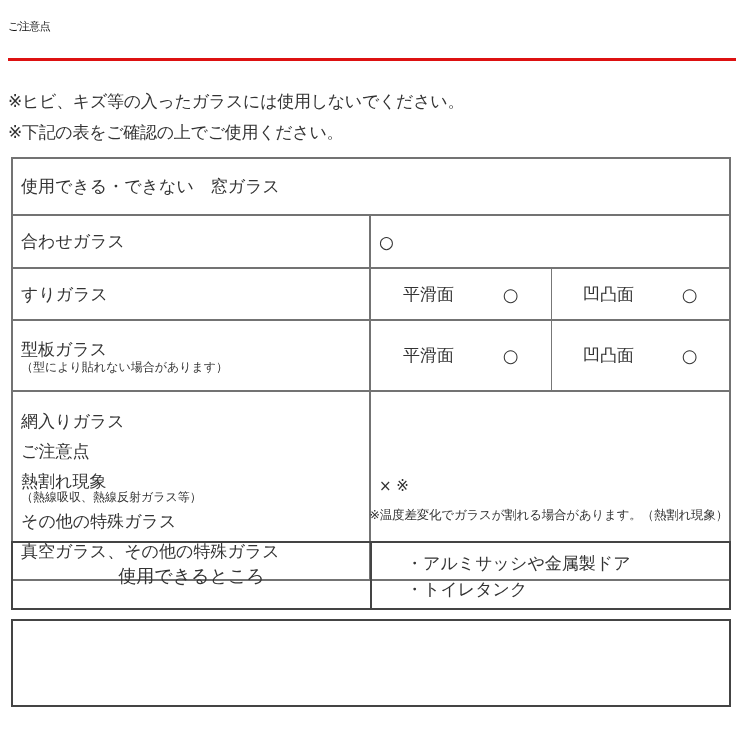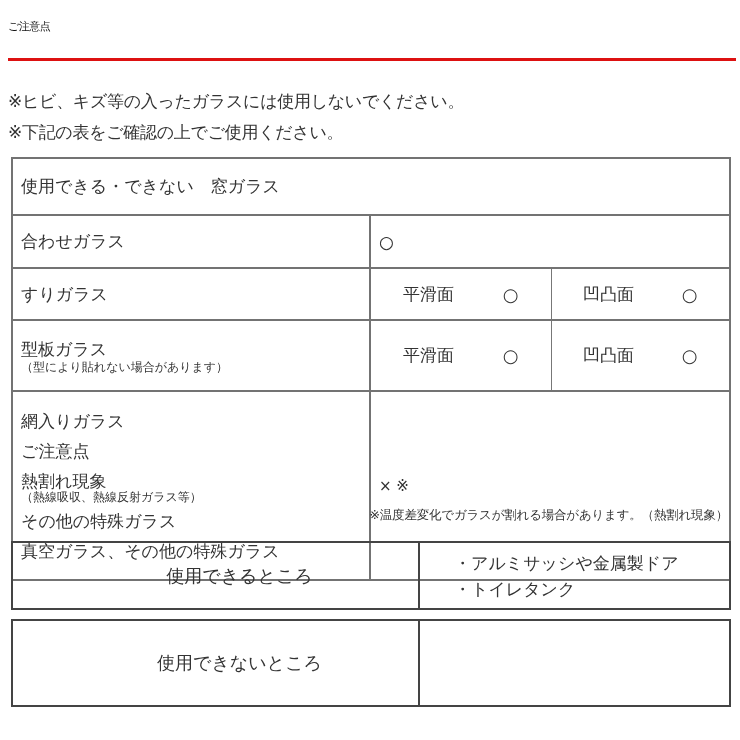--- a/index.html
+++ b/index.html
@@ -17,21 +17,21 @@
   .r3 td { height:53px; }
   .r4 td { height:171px; }
   .sub { font-size:12px; display:block; line-height:14px; }
   .main-label { display:block; line-height:22px; }
   .pair { display:flex; justify-content:space-around; align-items:center; padding:0 18px;gap:37px; }
   .mark { font-size:18px; }
   .list4 .main-label { line-height:30px; }
   .list4 .sub { margin-top:-6px; margin-bottom:2px; }
   .note2 { position:absolute; right:12px; top:507px; font-size:12.5px; color:#333; letter-spacing:-0.2px; }
   .box { position:absolute; left:11px; width:716px; border:2px solid #444; display:flex; }
-  .box .left { width:357px; border-right:2px solid #444; display:flex; align-items:center; justify-content:center; font-size:18px; color:#333;margin-left:48px; }
+  .box .left { width:357px; border-right:2px solid #444; display:flex; align-items:center; justify-content:center; font-size:18px; color:#333; }
   .box .right { flex:1; padding-left:34px; display:flex; flex-direction:column; justify-content:center; font-size:17px; color:#333; }
   .box .right span { display:block; line-height:26px; }
   .box1 { top:541px; height:65px; }
   .box2 { top:619px; height:84px; }
   .box2 .right span { line-height:25px; }
 </style>
 </head>
 <body>
 
 <div class="title">ご注意点</div>
@@ -107,14 +107,13 @@
 
 <div class="box box1">
   <div class="left">使用できるところ</div>
   <div class="right">
     <span>・アルミサッシや金属製ドア</span>
     <span>・トイレタンク</span>
   </div>
 </div>
 
 <div class="box box2">
-  <div class="left">使用できないところ</div>
 </div>
 
 </body></html>

